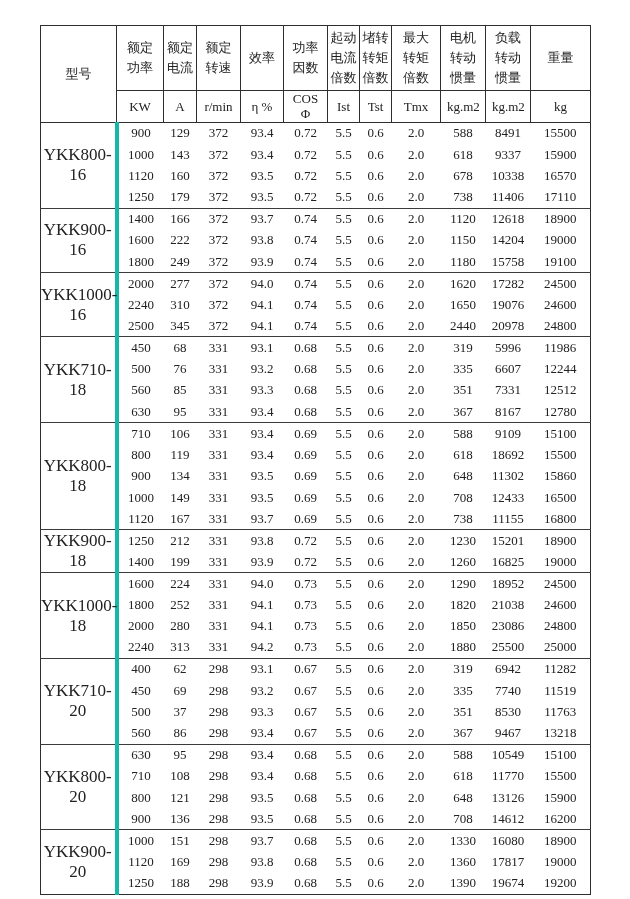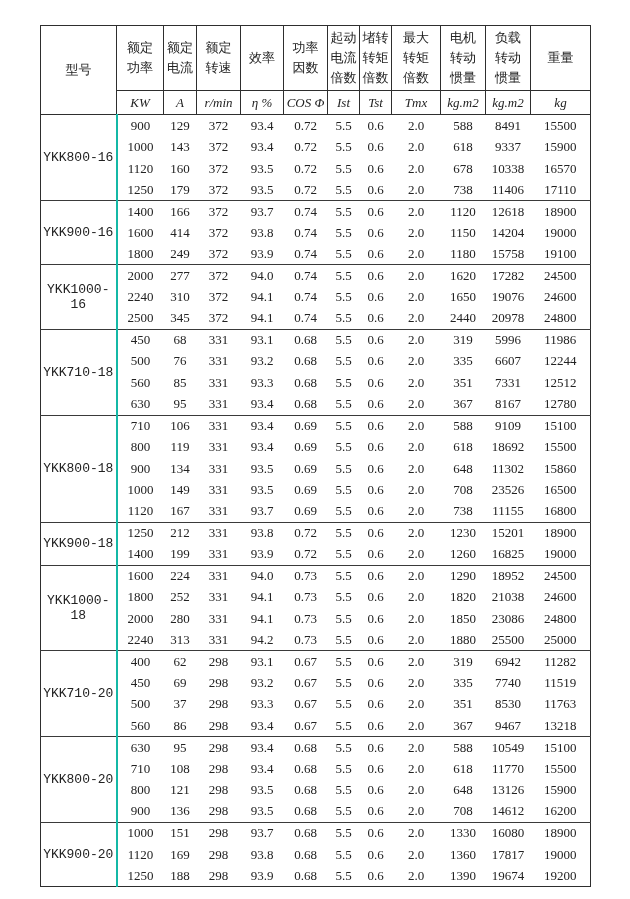--- a/index.html
+++ b/index.html
@@ -42,35 +42,34 @@
     font-weight: normal;
     font-size: 13px;
     text-align: center;
     vertical-align: middle;
     white-space: pre-line;
     line-height: 1.55;
     padding: 2px 0;
   }
   thead tr.head-main { height: 64px; }
   thead tr.head-units { height: 24px; }
-  thead tr.head-units th { line-height: 1.1; padding: 1px 0; font-style: italic; }
+  thead tr.head-units th { line-height: 1.1; padding: 1px 6px; }
 
   tbody tr { height: 21.45px; }
   tbody td {
     font-size: 13px;
     text-align: center;
     vertical-align: middle;
     padding: 0;
     border: none;
   }
   tbody td.model-cell {
-    border-right: 2px solid #14b8a6;
-    font-size: 13px;
+    border-right: 4px solid #14b8a6;
+    font-size: 17px;
     letter-spacing: 0;
-    font-family: Liberation Mono, monospace;
   }
   tbody tr.group-start td {
     border-top: 1px solid #3a3a3a;
   }
 </style>
 </head>
 <body>
 
 <div class="page">
   <table class="spec-table">
@@ -194,21 +193,21 @@
           <td>0.74</td>
           <td>5.5</td>
           <td>0.6</td>
           <td>2.0</td>
           <td>1120</td>
           <td>12618</td>
           <td>18900</td>
         </tr>
         <tr>
           <td>1600</td>
-          <td>414</td>
+          <td>222</td>
           <td>372</td>
           <td>93.8</td>
           <td>0.74</td>
           <td>5.5</td>
           <td>0.6</td>
           <td>2.0</td>
           <td>1150</td>
           <td>14204</td>
           <td>19000</td>
         </tr>
@@ -361,21 +360,21 @@
         <tr>
           <td>1000</td>
           <td>149</td>
           <td>331</td>
           <td>93.5</td>
           <td>0.69</td>
           <td>5.5</td>
           <td>0.6</td>
           <td>2.0</td>
           <td>708</td>
-          <td>23526</td>
+          <td>12433</td>
           <td>16500</td>
         </tr>
         <tr>
           <td>1120</td>
           <td>167</td>
           <td>331</td>
           <td>93.7</td>
           <td>0.69</td>
           <td>5.5</td>
           <td>0.6</td>

